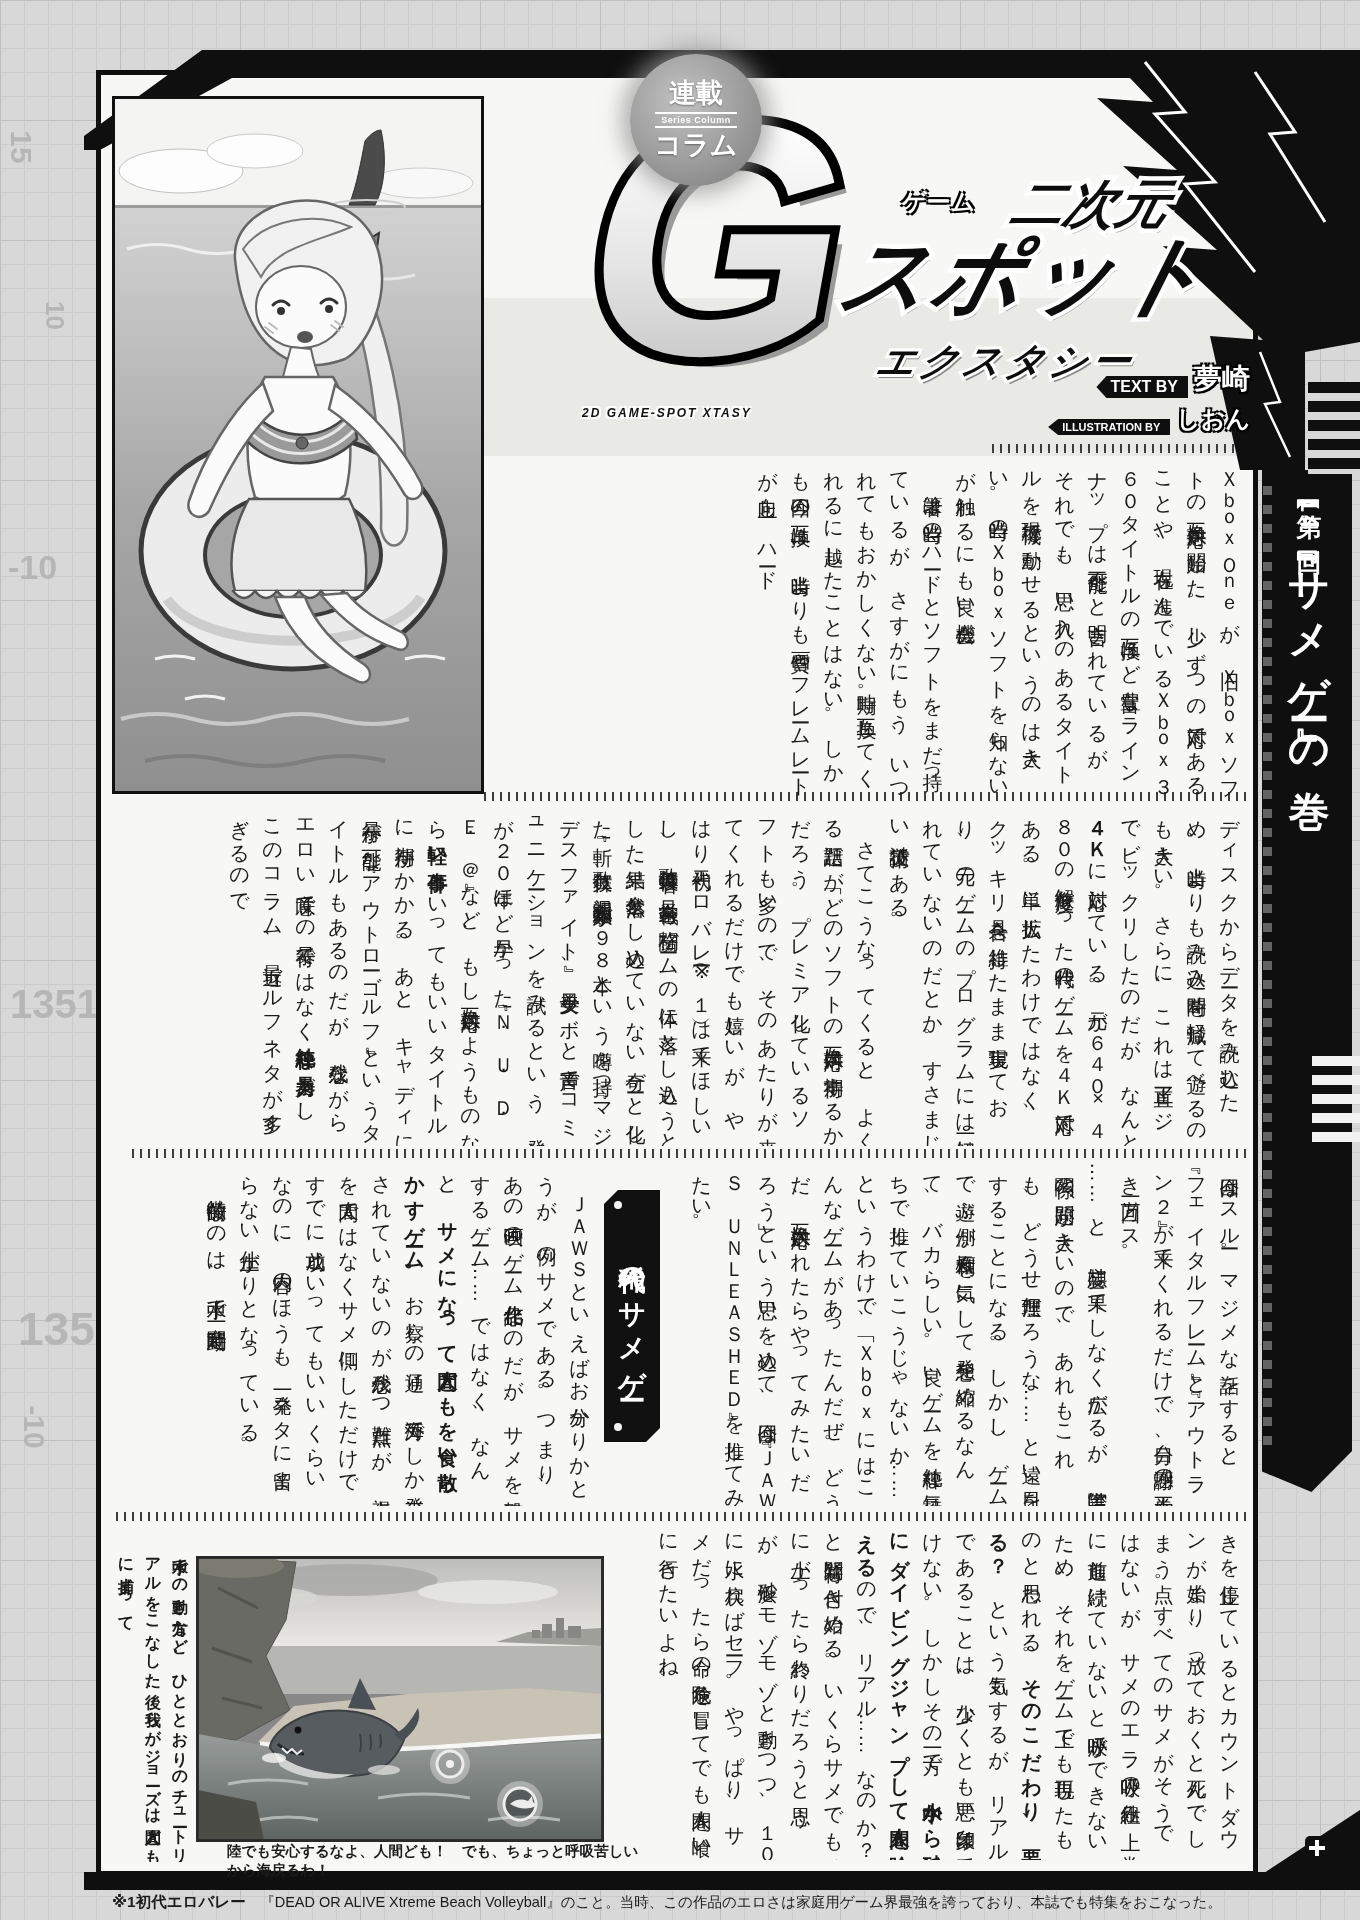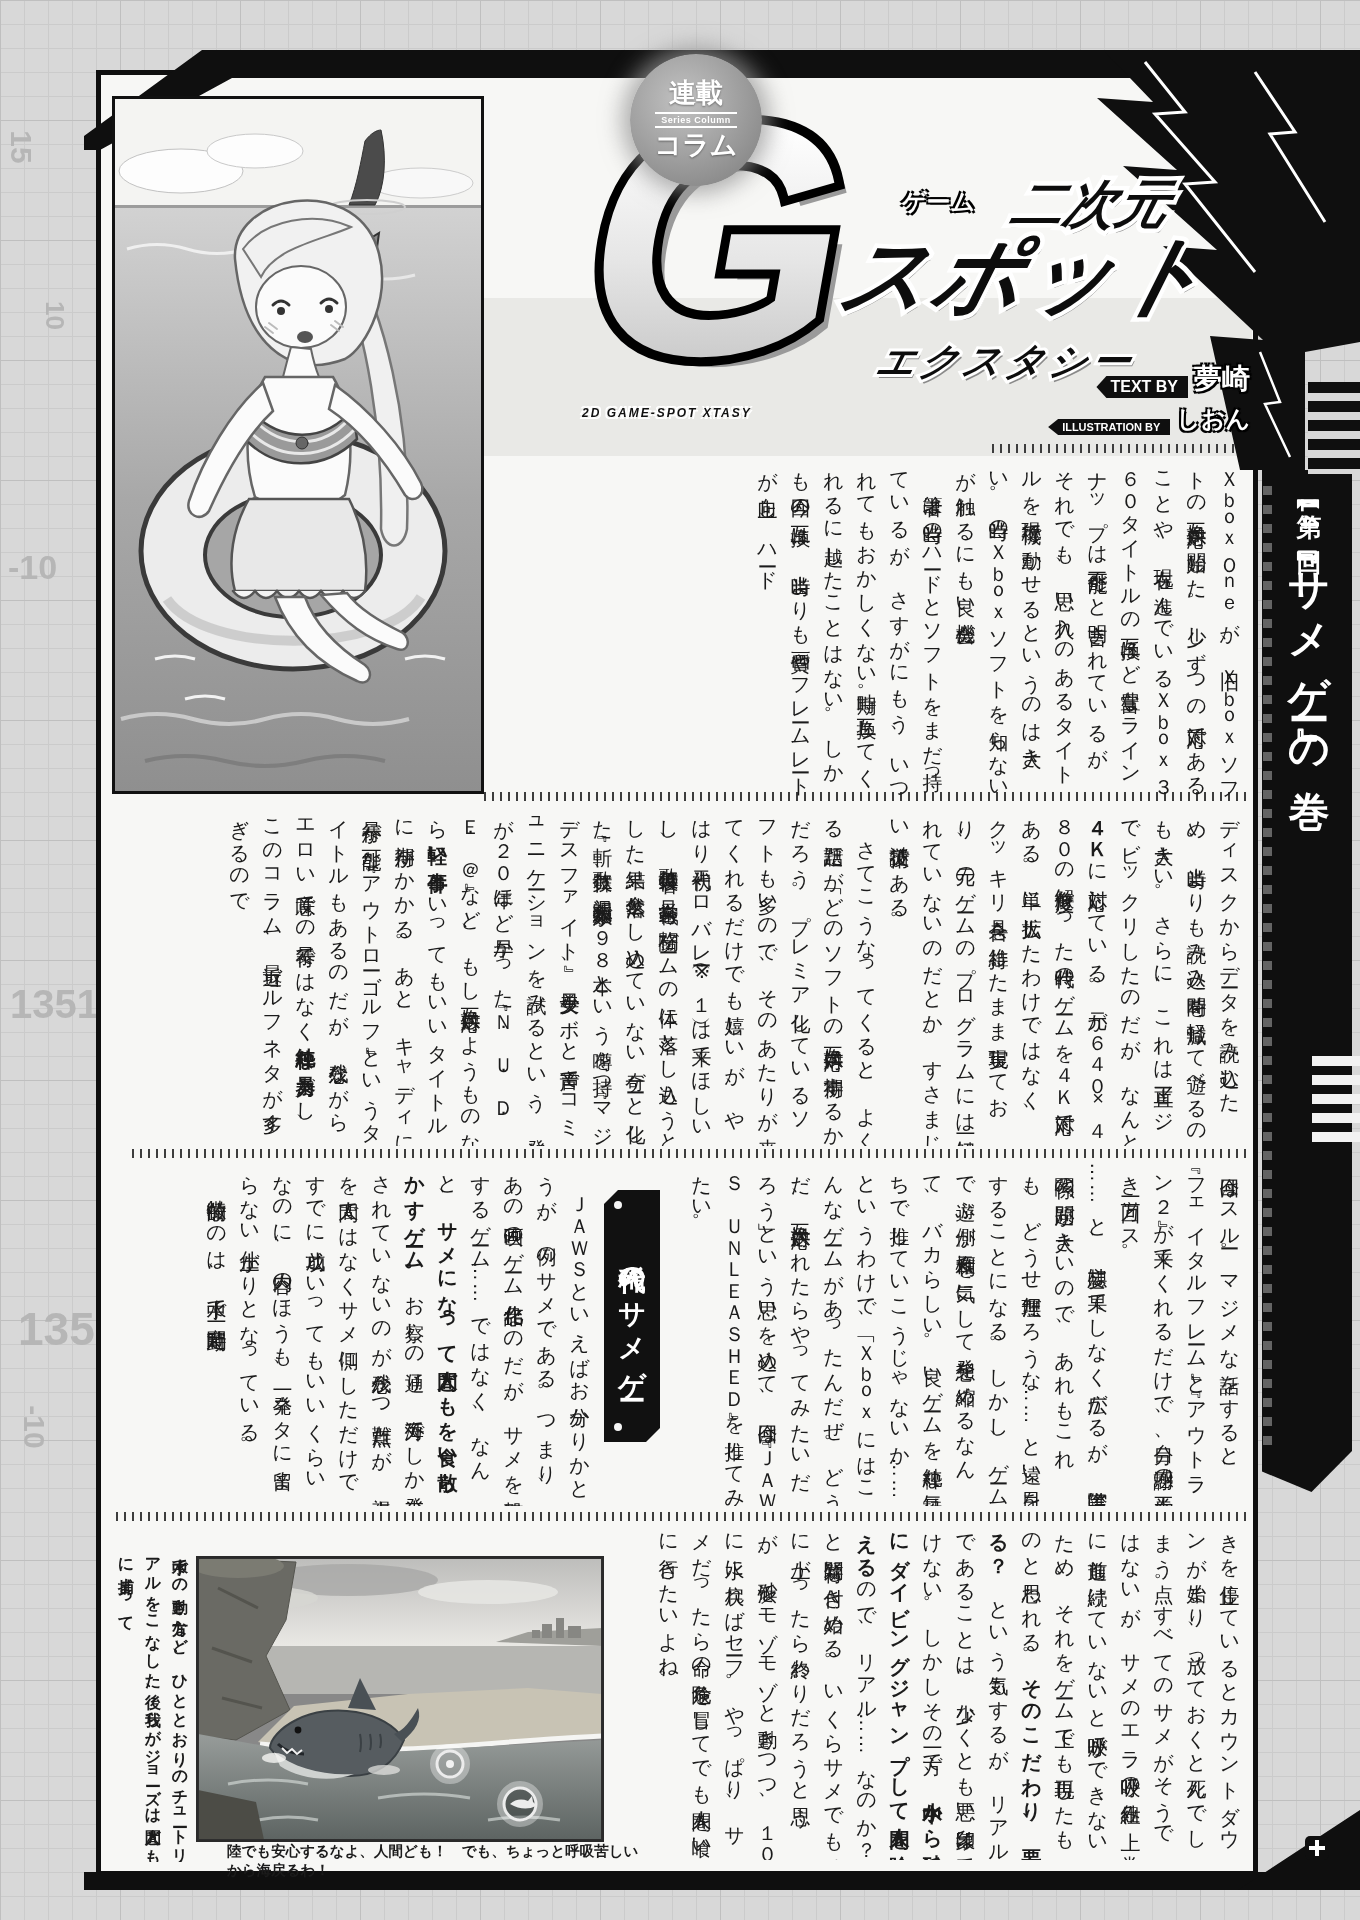--- a/index.html
+++ b/index.html
@@ -320,14 +320,17 @@
         <circle cx="322" cy="246" r="20" fill="none" stroke="#ffffff" stroke-width="6" opacity=".35"></circle>
         <circle cx="322" cy="246" r="16" fill="rgba(30,34,34,.35)" stroke="#ececec" stroke-width="3"></circle>
         <path d="M312,246 q8,-7 18,-3 l4,-5 l1,6 q3,2 3,4 q-12,6 -26,-2 Z" fill="#ececec"></path>
       </g>
       <rect width="404" height="282" fill="none" stroke="#2e2e2e" stroke-width="2"></rect>
     </svg>
   </div>
   <div class="abs shotcap">陸でも安心するなよ、人間ども！　でも、ちょっと呼吸苦しいから海戻るわ！</div>
   <div class="abs sidecap">水中での動き方など、ひととおりのチュートリアルをこなした後、我らがジョーズは人間どもに捕まって</div>
 
+  <div class="abs footnote">
+    <b>※1</b><b>初代エロバレー</b><span>　『DEAD OR ALIVE Xtreme Beach Volleyball』のこと。当時、この作品のエロさは家庭用ゲーム界最強を誇っており、本誌でも特集をおこなった。</span>
+  </div>
 
 </div>
 
 </body></html>

